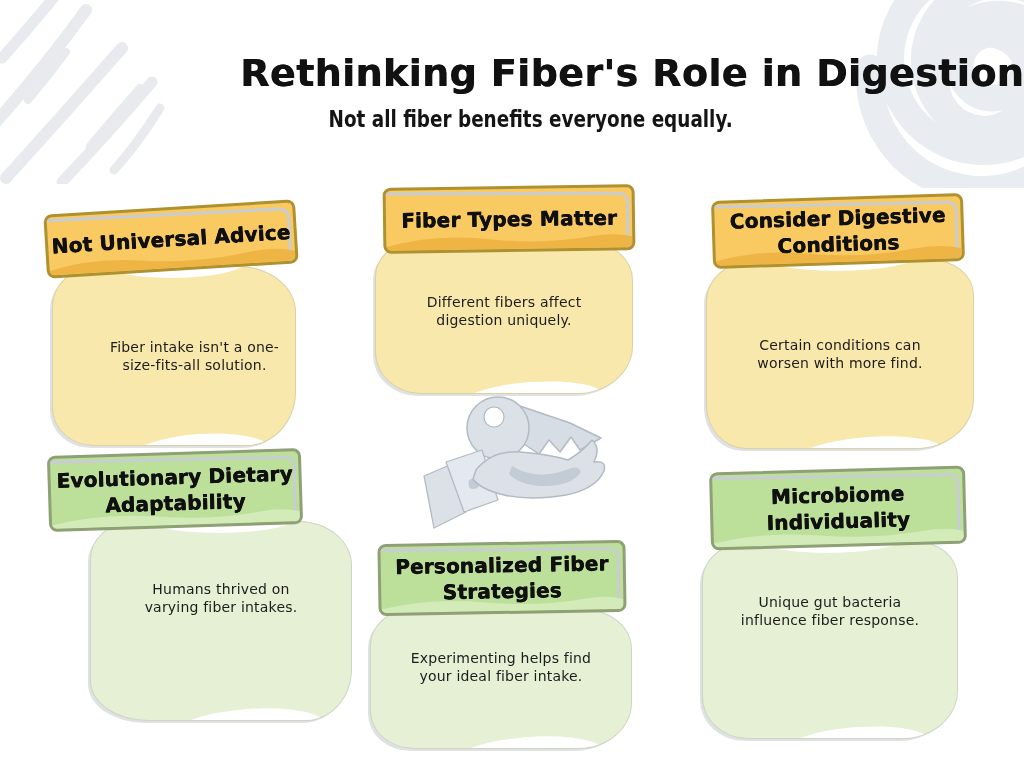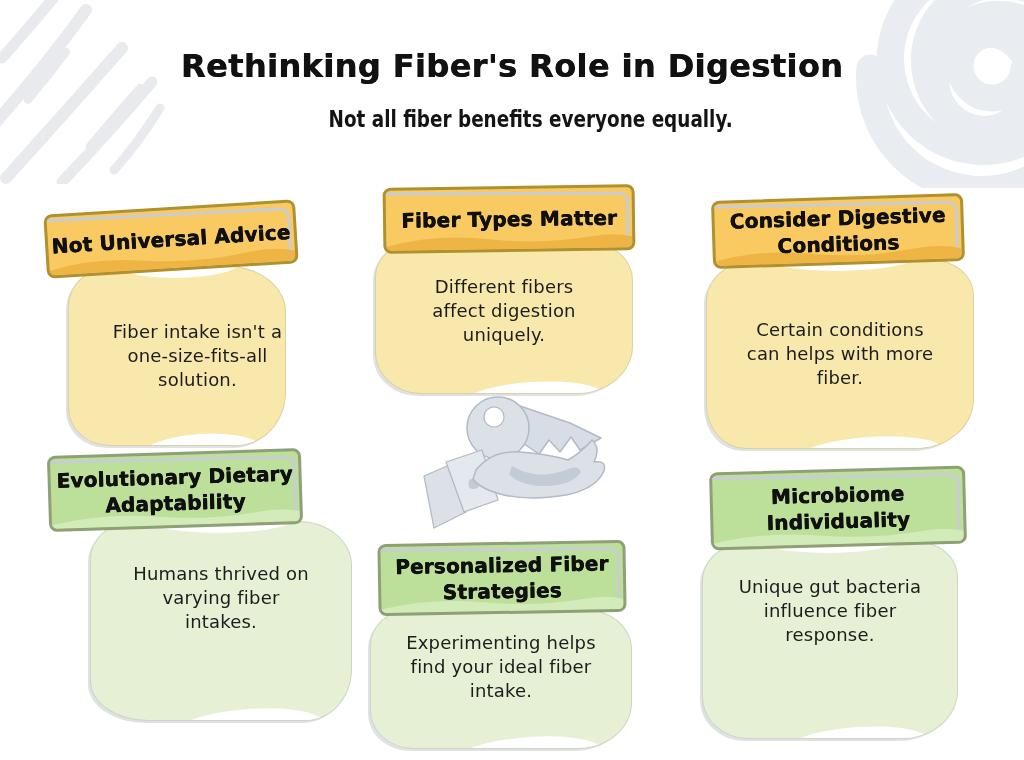--- a/index.html
+++ b/index.html
@@ -1,21 +1,21 @@
 <!DOCTYPE html>
 <html style="--yellow-header: #F9C962; --yellow-wave: #ECB243; --yellow-border: #B0912F; --yellow-body: #F8E8AB; --green-header: #BCDF99; --green-wave: #D3EBBA; --green-border: #8FA076; --green-body: #E5F0D4; --sketch: #C8CDD3; --illustration: #DBE1E7; --text: #1C1C1C;"><head>
 <meta charset="utf-8">
 <style>
   html,body{margin:0;padding:0;}
   body{font-family:"DejaVu Sans","Liberation Sans",sans-serif;background:#fff;}
   #page{position:relative;width:1024px;height:760px;overflow:hidden;background:#fff;}
 
   
-  .title{position:absolute;top:26px;left:0;right:0;text-align:center;
-    font-size:32px;font-weight:800;color:#111;letter-spacing:.4px;
+  .title{position:absolute;top:26px;left:0;right:0;text-align:right;
+    font-size:38px;font-weight:800;color:#111;letter-spacing:.4px;
     text-shadow:.6px 0 #111;}
   .subtitle-wrap{position:absolute;top:106px;left:0;right:0;text-align:center;margin-left:38px;}
   .subtitle{display:inline-block;transform:scaleX(.8);transform-origin:center;
     font-size:23px;font-weight:700;color:#141414;letter-spacing:0;}
 
   
   .deco{position:absolute;pointer-events:none;}
   .deco-strokes{left:-6px;top:-6px;}
   .deco-spiral{left:852px;top:-62px;}
 
@@ -35,26 +35,26 @@
 
   .blob{position:absolute;box-sizing:border-box;overflow:hidden;z-index:1;
     display:flex;align-items:center;justify-content:center;text-align:center;
     border:1.5px solid rgba(150,155,160,.30);
     box-shadow:-3px 3px 0 -1px rgba(165,170,176,.35);}
   .blob.yellow{background:var(--yellow-body,#F8E8AB);}
   .blob.green{background:var(--green-body,#E5F0D4);}
   .dip{position:absolute;background:#fff;border-radius:50%;}
   .dip-t{top:-27px;left:17%;width:64%;height:38px;}
   .dip-b{bottom:-29px;left:32%;width:58%;height:40px;transform:rotate(-4deg);}
-  .body-text{margin:0;font-size:18px;line-height:1.32;color:var(--text,#1C1C1C);
+  .body-text{margin:0;font-size:14px;line-height:1.32;color:var(--text,#1C1C1C);
     letter-spacing:.2px;position:relative;z-index:2;}
 
   
   .c1 .hdr{left:45px;top:207px;width:252px;height:64px;transform:rotate(-3.5deg);}
-  .c1 .blob{left:68px;top:266px;width:218px;height:180px;border-radius:46px 58px 50px 42px/40px 46px 54px 38px;padding-left:41px;}
+  .c1 .blob{left:52px;top:266px;width:244px;height:180px;border-radius:46px 58px 50px 42px/40px 46px 54px 38px;padding-left:41px;}
   .c1 .body-text{max-width:198px;}
   .c2 .hdr{left:383px;top:186px;width:252px;height:66px;transform:rotate(-.8deg);}
   .c2 .blob{left:375px;top:242px;width:258px;height:152px;border-radius:40px 44px 56px 46px/34px 38px 48px 42px;padding-bottom:14px;}
   .c2 .body-text{max-width:188px;}
   .c3 .hdr{left:712px;top:197px;width:252px;height:68px;transform:rotate(-1.8deg);}
   .c3 .blob{left:706px;top:259px;width:268px;height:190px;border-radius:52px 44px 58px 40px/42px 36px 50px 44px;}
   .c3 .body-text{max-width:200px;}
   .c4 .hdr{left:48px;top:452px;width:254px;height:76px;transform:rotate(-1.8deg);}
   .c4 .blob{left:46px;top:521px;width:262px;height:200px;border-radius:44px 54px 46px 58px/38px 44px 52px 40px;padding-bottom:46px;margin-left:44px;}
   .c4 .body-text{max-width:178px;}
@@ -118,21 +118,21 @@
         <path d="M0 18 Q50 4 105 11 Q160 18 210 9 Q232 5 250 10 L250 22 L0 22 Z" fill="#ECB243" opacity="0.9"></path>
       </svg>
       <span class="hdr-text">Fiber Types Matter</span>
     </div>
   </div>
 
   <div class="card c3">
     <div class="blob yellow">
       <span class="dip dip-t"></span>
       <span class="dip dip-b"></span>
-      <p class="body-text">Certain conditions can helps with more fiber.</p>
+      <p class="body-text">Certain conditions can worsen with more find.</p>
     </div>
     <div class="hdr yellow">
       <svg class="wave" viewBox="0 0 250 22" preserveAspectRatio="none">
         <path d="M0 17 Q45 5 95 12 Q150 19 200 10 Q228 5 250 11 L250 22 L0 22 Z" fill="#ECB243" opacity="0.9"></path>
       </svg>
       <span class="hdr-text">Consider Digestive Conditions</span>
     </div>
   </div>
 
   <div class="card c4">

